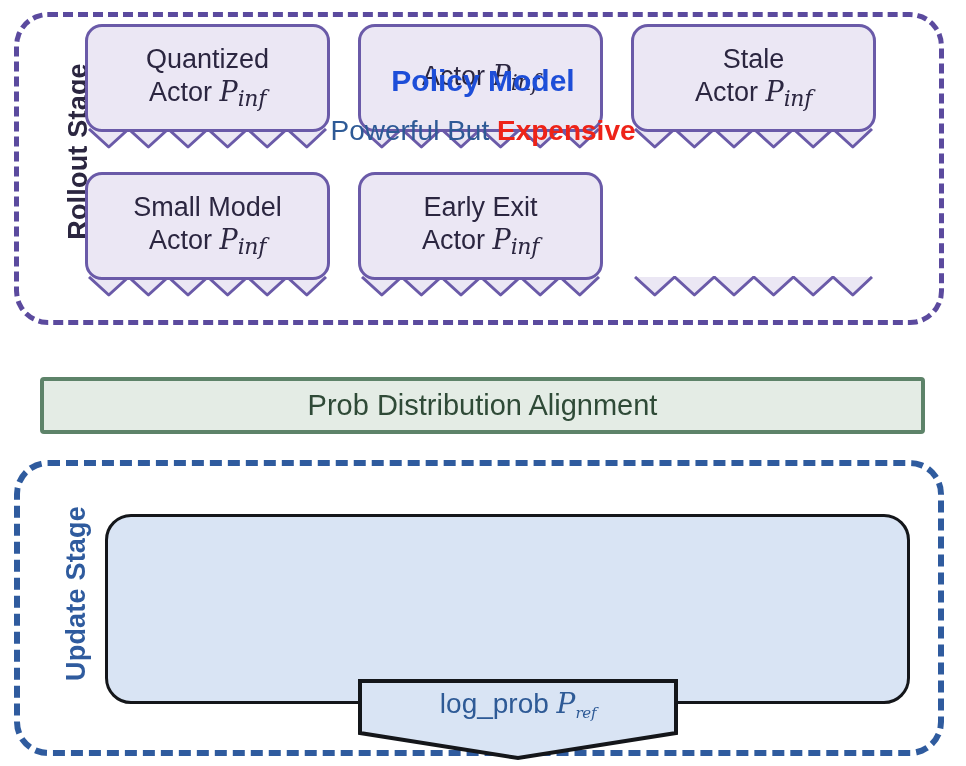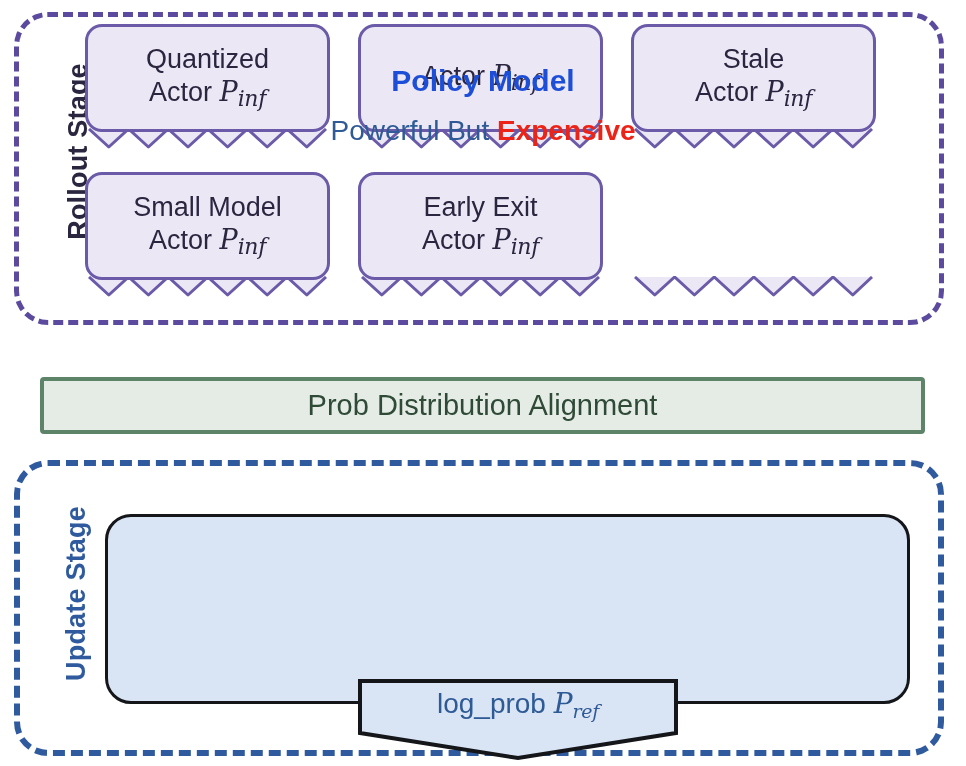--- a/index.html
+++ b/index.html
@@ -224,21 +224,21 @@
     pointer-events: none;
   }
   .ribbon-label .mathp {
     font-family: "DejaVu Serif", serif;
     font-style: italic;
     font-size: 28px;
   }
   .ribbon-label .mathsub {
     font-family: "DejaVu Serif", serif;
     font-style: italic;
-    font-size: 19px;
+    font-size: 15px;
     vertical-align: -5px;
     letter-spacing: -0.3px;
   }
 </style>
 </head>
 <body>
 
 <div id="canvas">
 
   <div class="stage-rollout">

